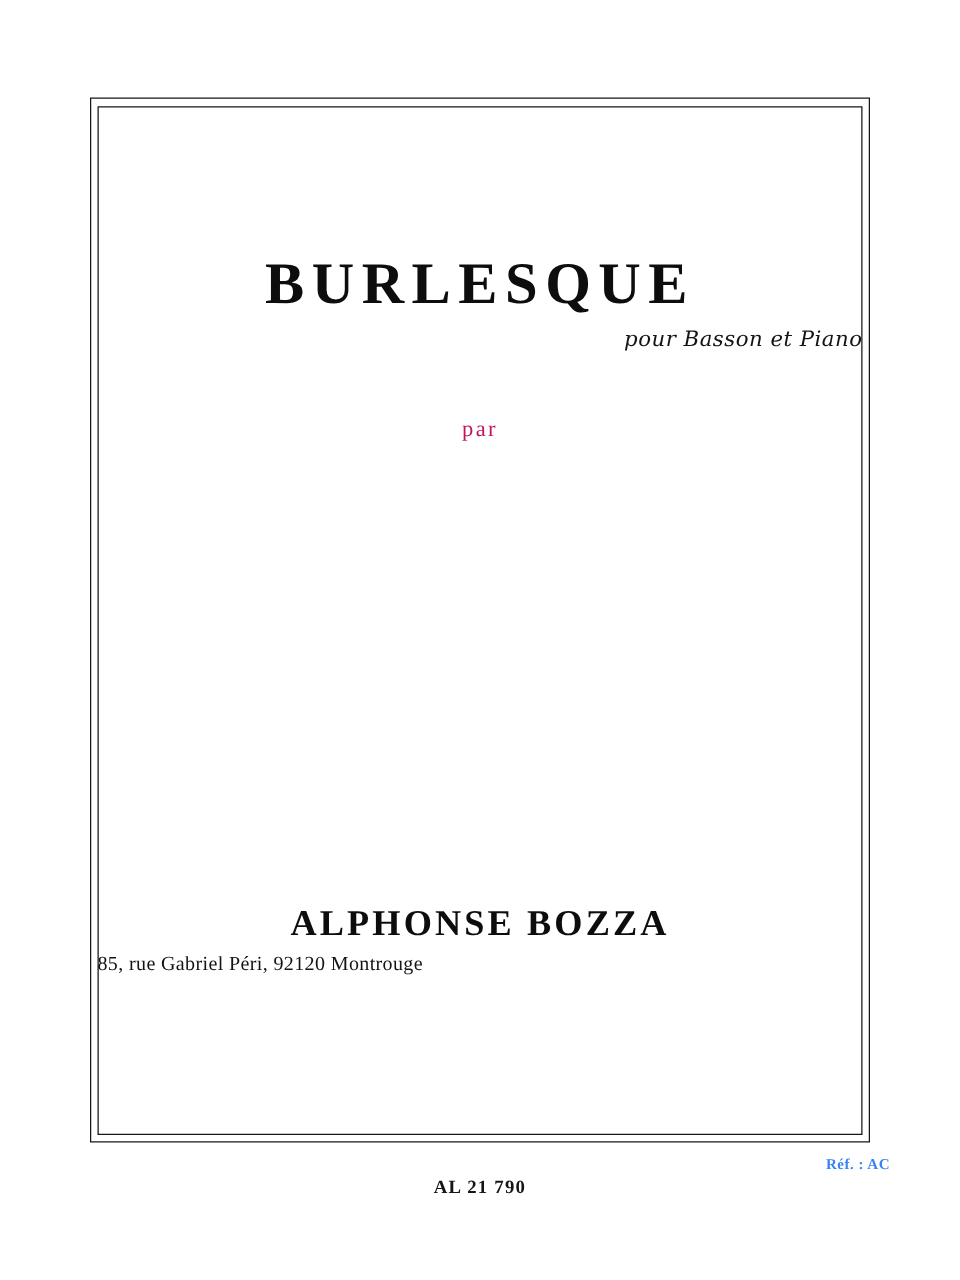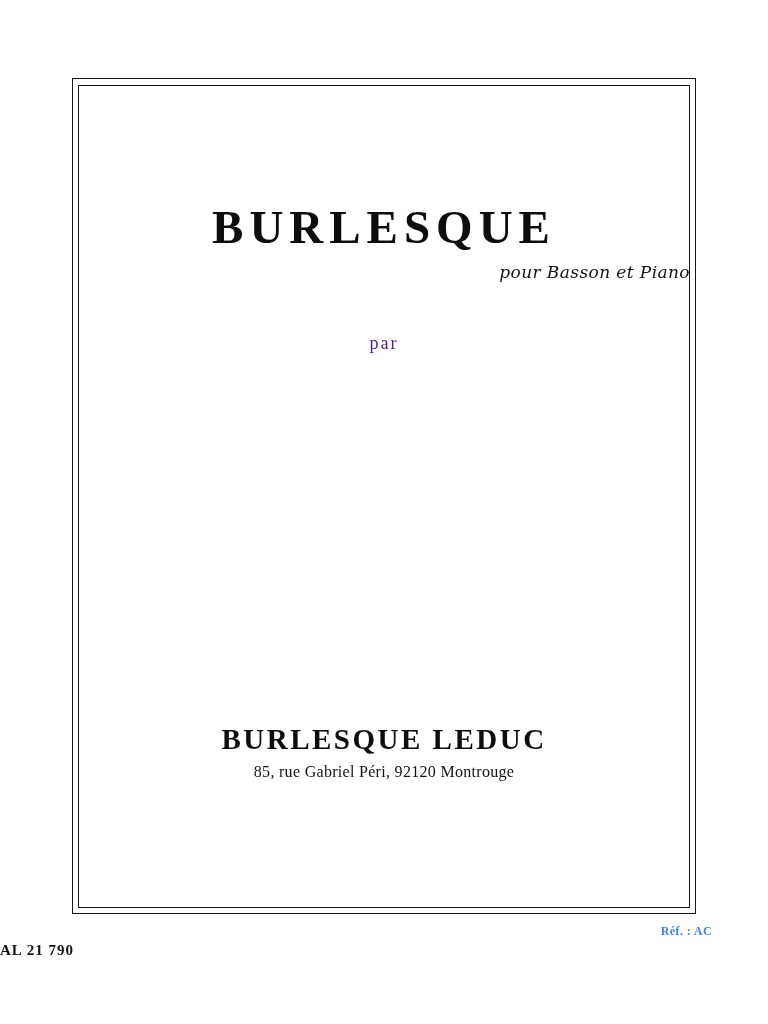--- a/index.html
+++ b/index.html
@@ -84,21 +84,21 @@
 
   .byline {
     position: absolute;
     left: 0;
     top: 248px;
     width: 612px;
     text-align: center;
     font-family: "Liberation Serif", serif;
     font-size: 18px;
     letter-spacing: 2px;
-    color: #4c1d95;
+    color: #be185d;
   }
 
   .composer {
     position: absolute;
     left: 0;
     top: 286px;
     width: 612px;
     text-align: center;
     font-family: "Liberation Serif", serif;
     font-size: 35px;
@@ -118,32 +118,32 @@
     font-weight: 700;
     letter-spacing: 2.5px;
     color: #0d0d0d;
   }
 
   .address {
     position: absolute;
     left: 0;
     top: 678px;
     width: 612px;
-    text-align: center;
     font-family: "Liberation Serif", serif;
     font-size: 16px;
     letter-spacing: 0.3px;
     color: #141414;
   }
 
   .catalog-number {
     position: absolute;
     left: 0;
     top: 942px;
     width: 768px;
+    text-align: center;
     font-family: "Liberation Serif", serif;
     font-size: 15px;
     font-weight: 700;
     letter-spacing: 1px;
     color: #151515;
   }
 
   .reference {
     position: absolute;
     right: 56px;
@@ -164,21 +164,21 @@
   <div class="border-inner"></div>
 
   <div class="content">
     <div class="title">BURLESQUE</div>
 
     <div class="subtitle">pour Basson et Piano</div>
 
     <div class="byline">par</div>
 
 
-    <div class="publisher">BURLESQUE LEDUC</div>
+    <div class="publisher">ALPHONSE BOZZA</div>
 
     <div class="address">85, rue Gabriel Péri, 92120 Montrouge</div>
   </div>
 
   <div class="catalog-number">AL 21 790</div>
 
   <div class="reference">Réf. : AC</div>
 
 </div>
 

